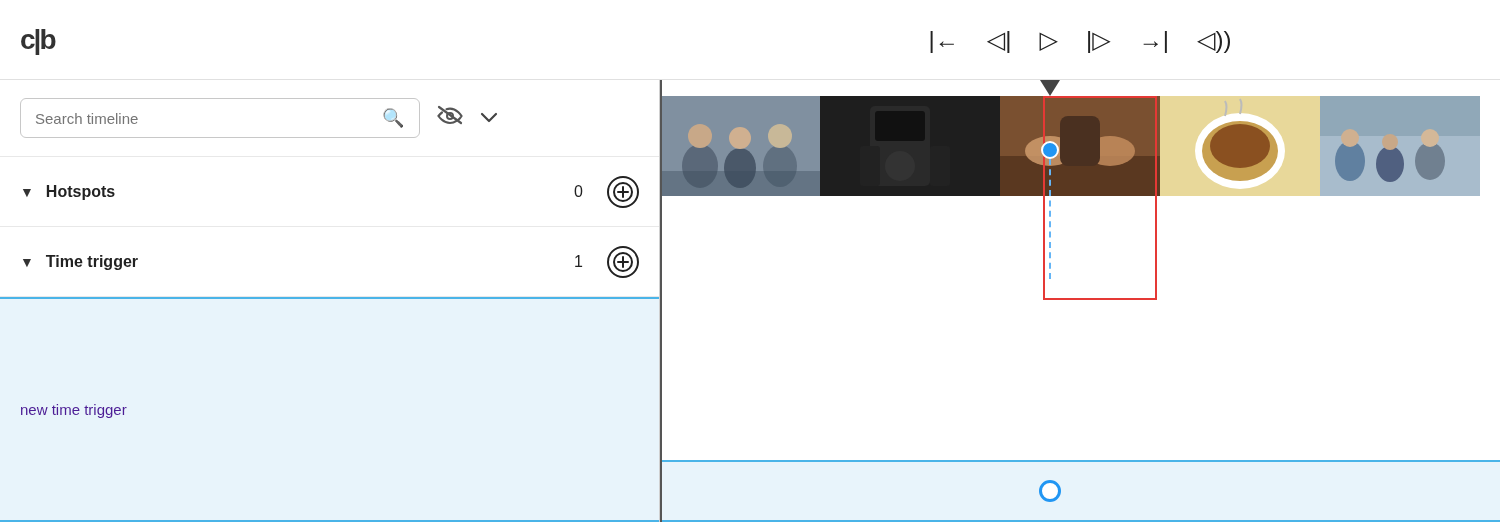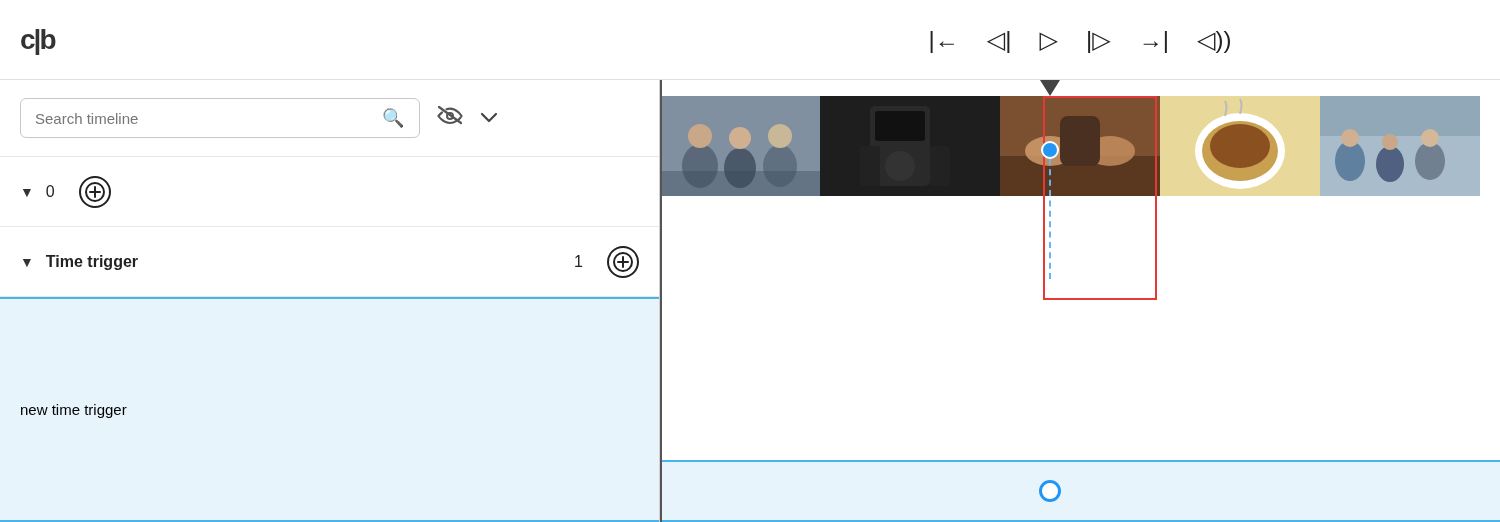--- a/index.html
+++ b/index.html
@@ -141,21 +141,21 @@
       align-items: center;
       height: 62px;
       background: #e8f4fb;
       border-top: 2px solid #4ab4e8;
       border-bottom: 2px solid #4ab4e8;
       padding: 0 20px;
       flex: 1;
     }
     .trigger-label {
       font-size: 15px;
-      color: #000000;
+      color: #4c1d95;
     }
 
     
     .right-panel {
       flex: 1;
       position: relative;
       overflow: hidden;
       background: #fff;
     }
 
@@ -323,20 +323,21 @@
       </span>
       <span class="chevron-down-icon">
         <svg width="18" height="12" viewBox="0 0 18 12" fill="none">
           <path d="M2 2L9 9L16 2" stroke="#444" stroke-width="2.2" stroke-linecap="round" stroke-linejoin="round"></path>
         </svg>
       </span>
     </div>
 
     <div class="section-row">
       <span class="section-chevron">▼</span>
+      <span class="section-label">Hotspots</span>
       <span class="section-count">0</span>
       <button class="add-btn">
         <svg width="20" height="20" viewBox="0 0 20 20" fill="none">
           <circle cx="10" cy="10" r="9" stroke="#222" stroke-width="2"></circle>
           <line x1="10" y1="5" x2="10" y2="15" stroke="#222" stroke-width="2" stroke-linecap="round"></line>
           <line x1="5" y1="10" x2="15" y2="10" stroke="#222" stroke-width="2" stroke-linecap="round"></line>
         </svg>
       </button>
     </div>
 

